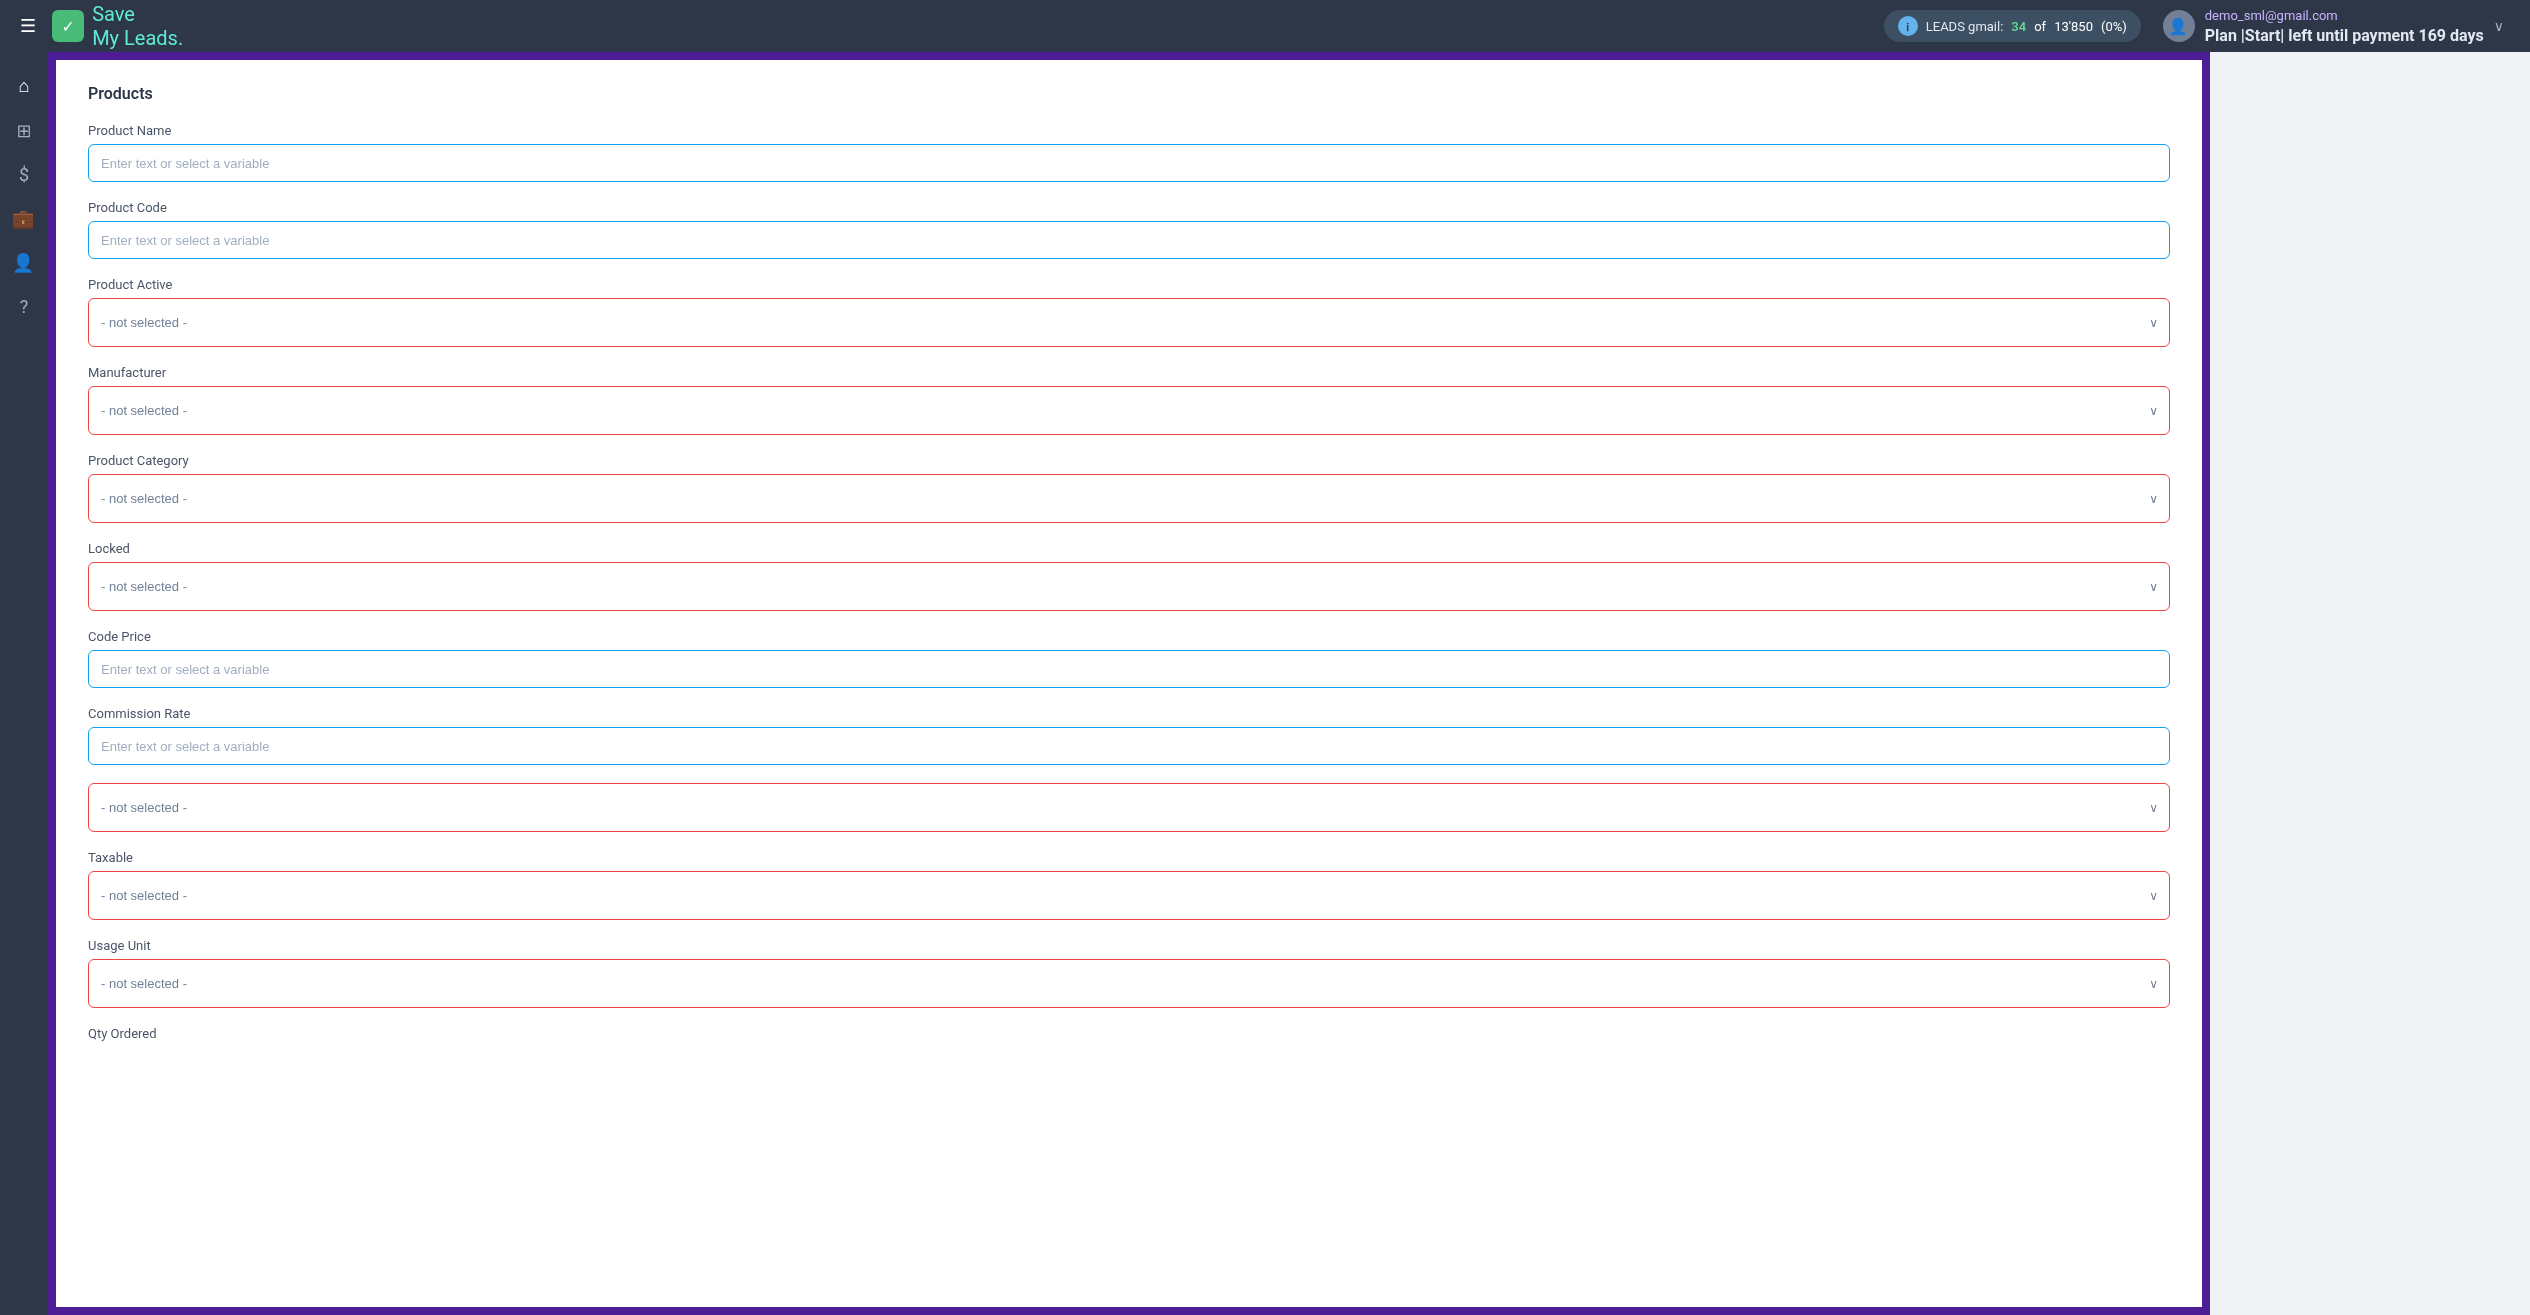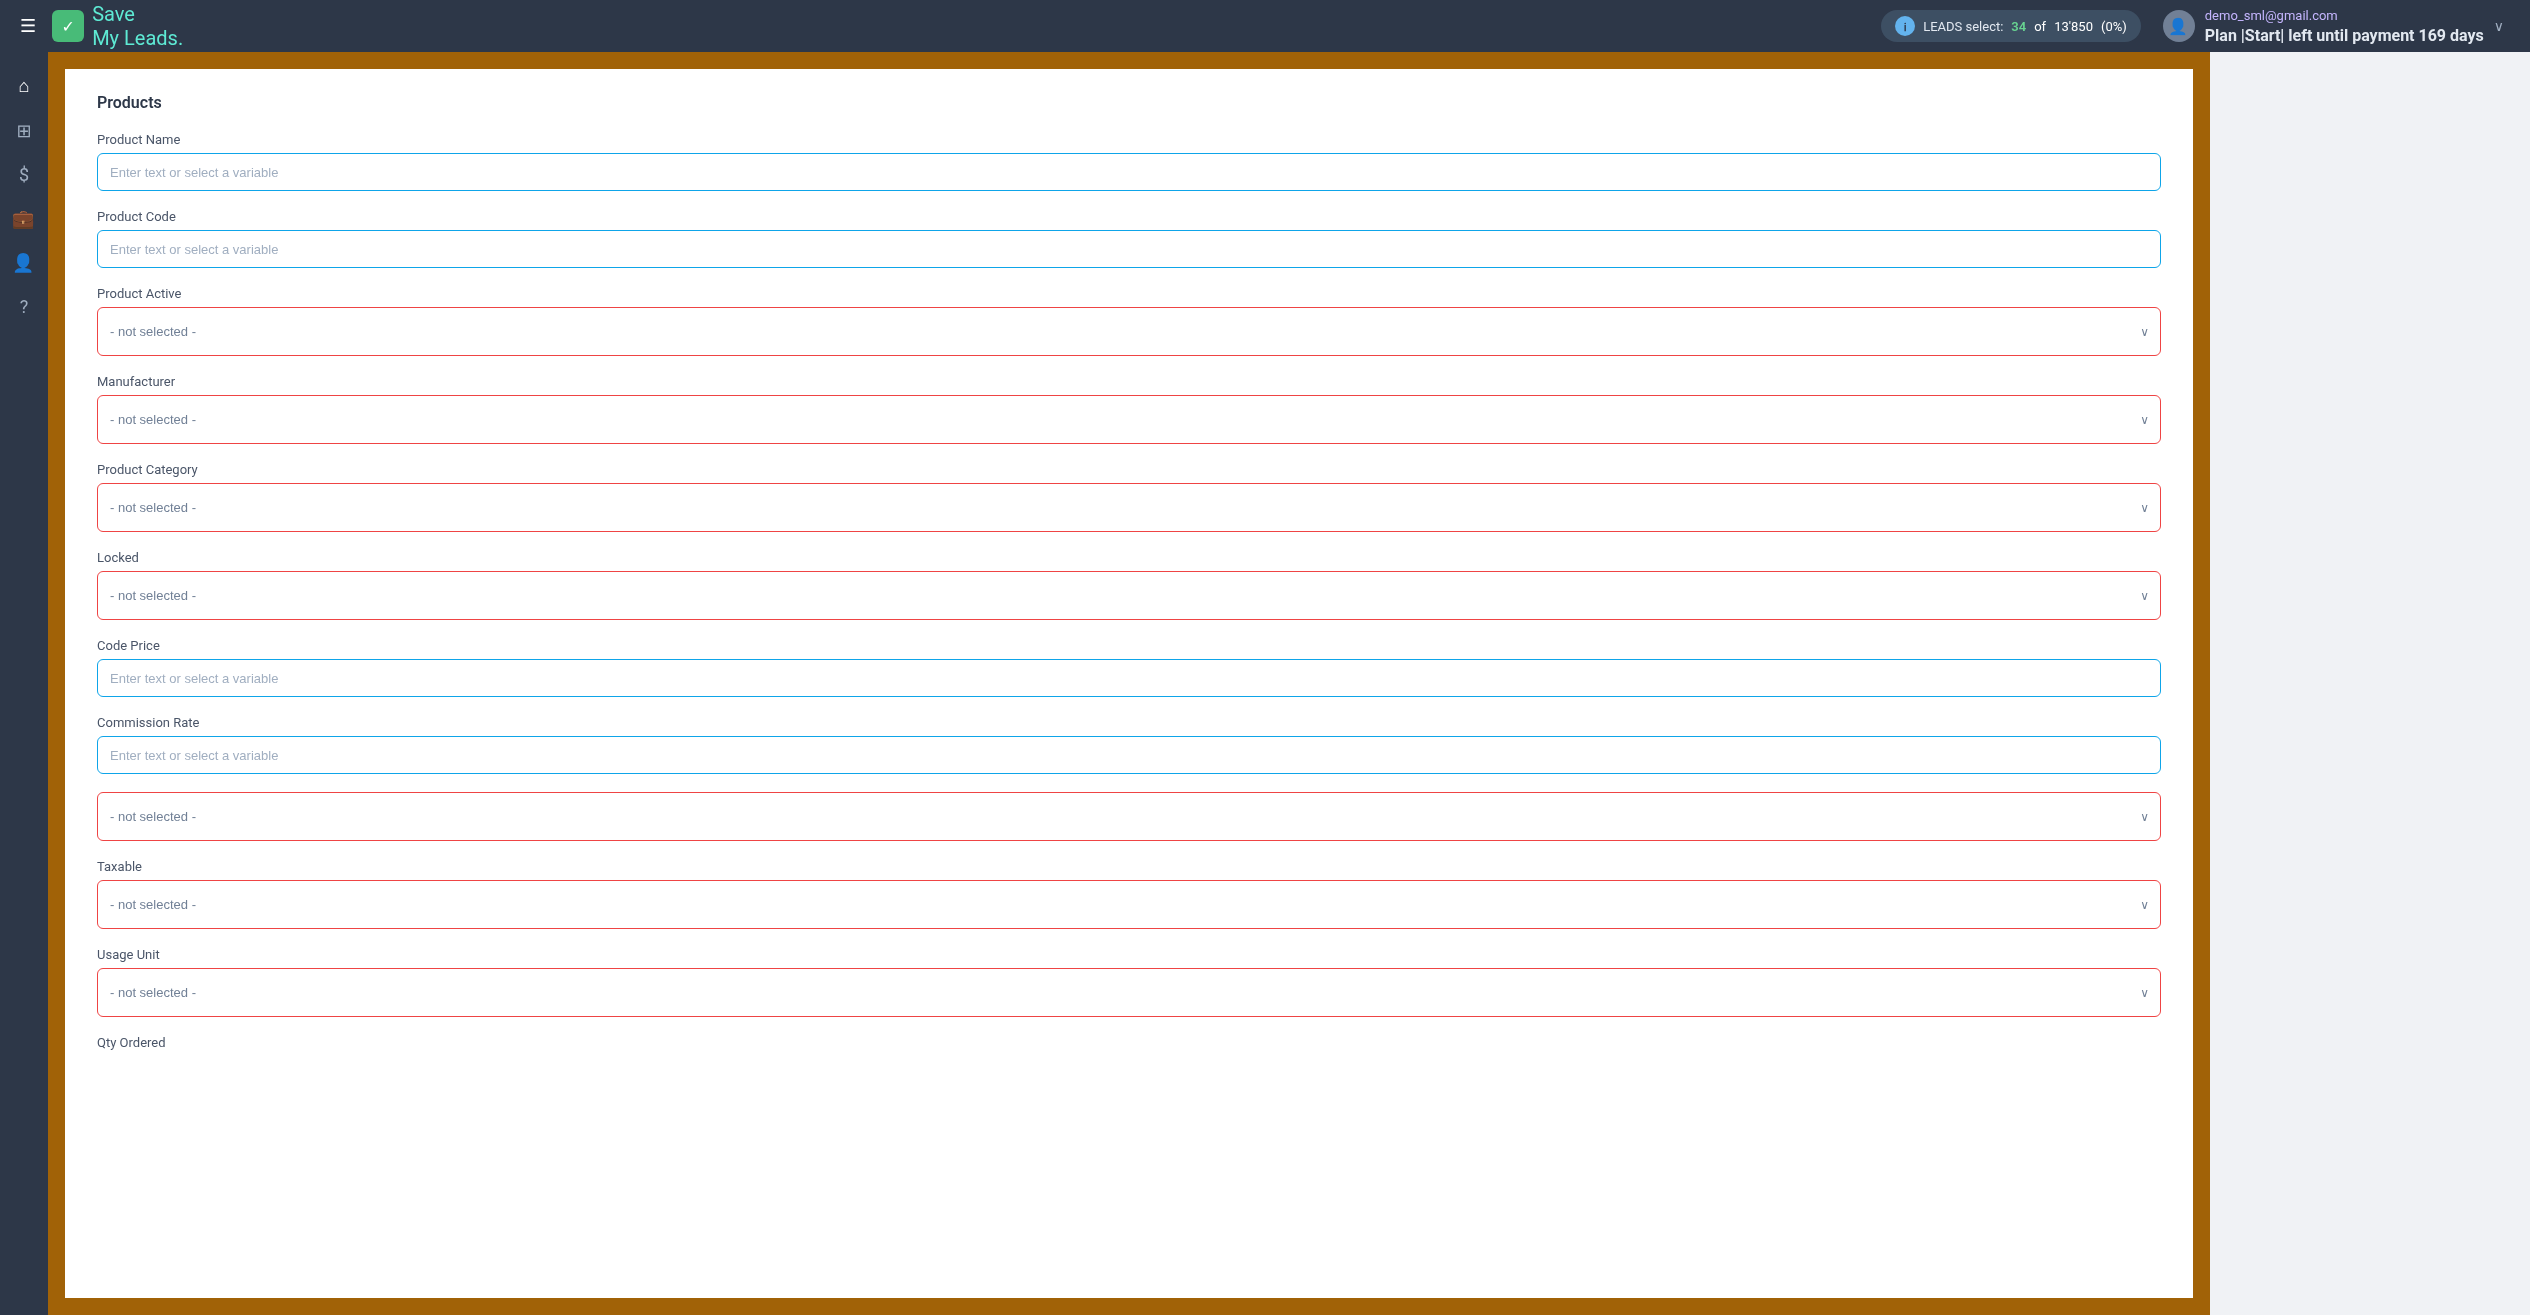--- a/index.html
+++ b/index.html
@@ -129,22 +129,22 @@
       color: #a0aec0;
       font-size: 18px;
       transition: background 0.15s;
     }
     .sidebar-item.active { color: #fff; }
 
     
     .main {
       flex: 1;
       overflow-y: auto;
-      background: #a16207;
-      padding: 17px;
+      background: #4c1d95;
+      padding: 8px;
     }
 
     
     .right-panel {
       width: 320px;
       background: #f0f2f5;
       flex-shrink: 0;
     }
 
     
@@ -227,21 +227,21 @@
   <div class="topbar-logo">
     <div class="topbar-logo-icon">✓</div>
     <div class="topbar-logo-text">
       <div>Save</div>
       <div>My Leads.</div>
     </div>
   </div>
   <div class="topbar-spacer"></div>
   <div class="topbar-leads">
     <div class="topbar-leads-icon">ℹ</div>
-    <span class="topbar-leads-label">LEADS select:</span>
+    <span class="topbar-leads-label">LEADS gmail:</span>
     <span class="topbar-leads-count">34</span>
     <span> of </span>
     <span>13'850</span>
     <span>(0%)</span>
   </div>
   <div class="topbar-user">
     <div class="topbar-avatar">👤</div>
     <div>
       <div class="topbar-user-info">demo_sml@gmail.com</div>
       <div class="topbar-user-plan">

